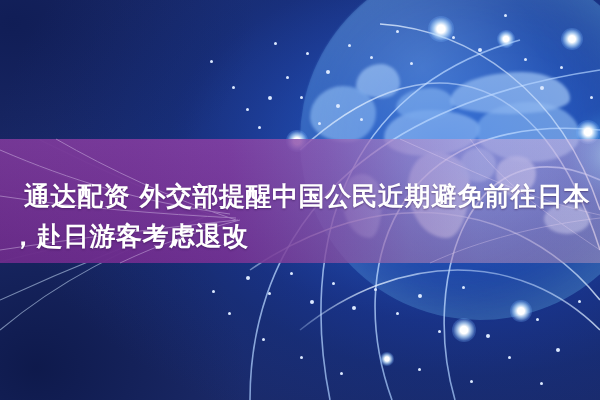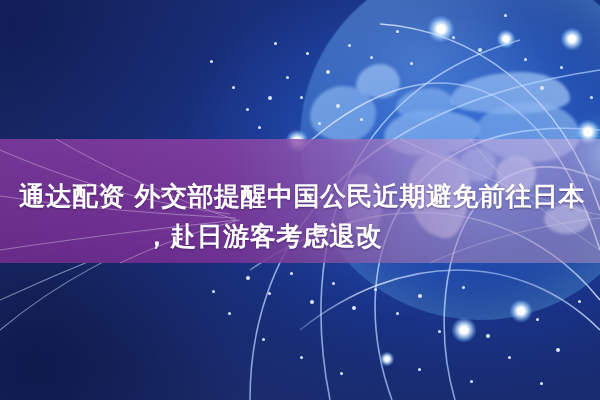--- a/index.html
+++ b/index.html
@@ -133,22 +133,22 @@
   }
   .line {
     color: #ffffff;
     font-size: 26px;
     font-weight: bold;
     letter-spacing: 0.5px;
     line-height: 40px;
     white-space: nowrap;
     text-shadow: 0 1px 2px rgba(40,8,60,0.45);
   }
-  .line1 { text-align: center; padding-left: 4px; margin-top: 29px; }
-  .line2 { text-align: center; padding-right: 74px; }
+  .line1 { text-align: right; padding-left: 4px; margin-top: 29px; }
+  .line2 { padding-right: 74px; }
 </style>
 </head>
 <body>
 
 <div id="stage">
 
   <div class="bg-base"></div>
 
   <div class="globe-wrap">
     <div class="globe-core"></div>

